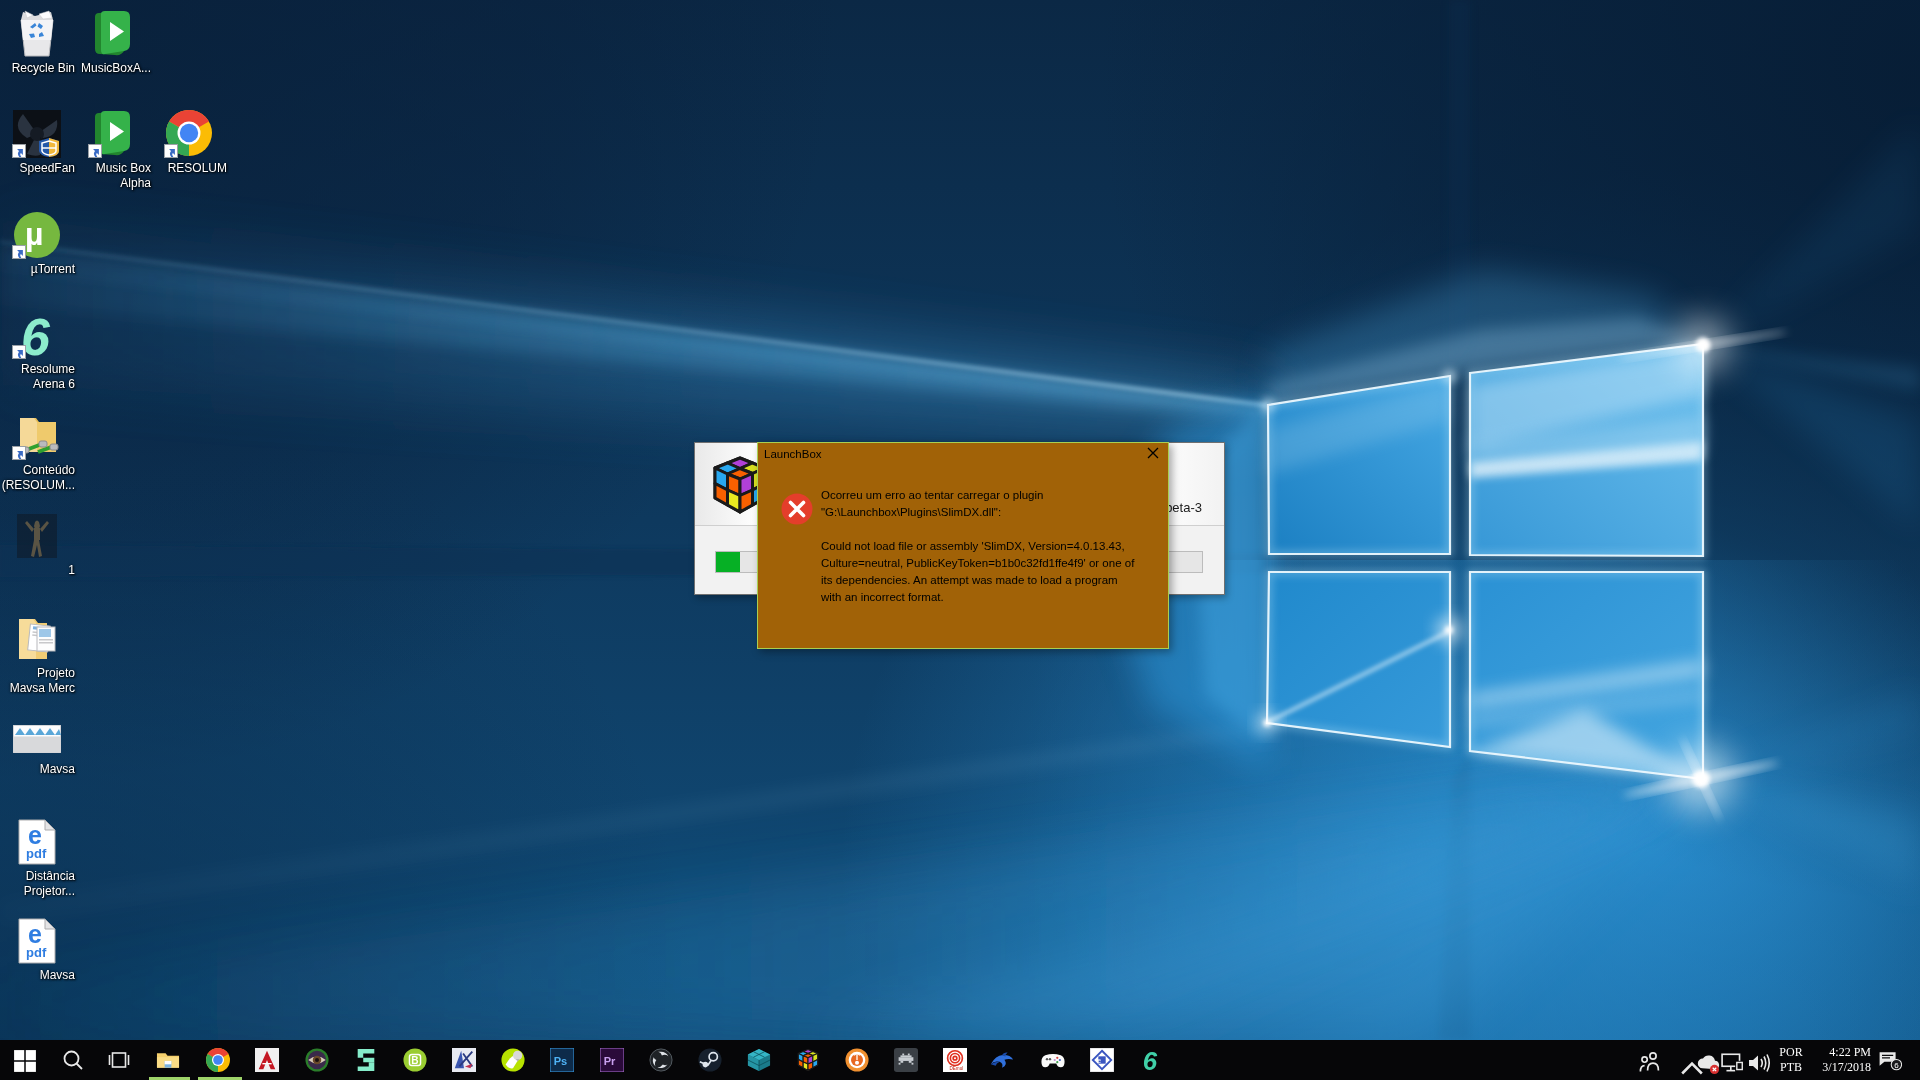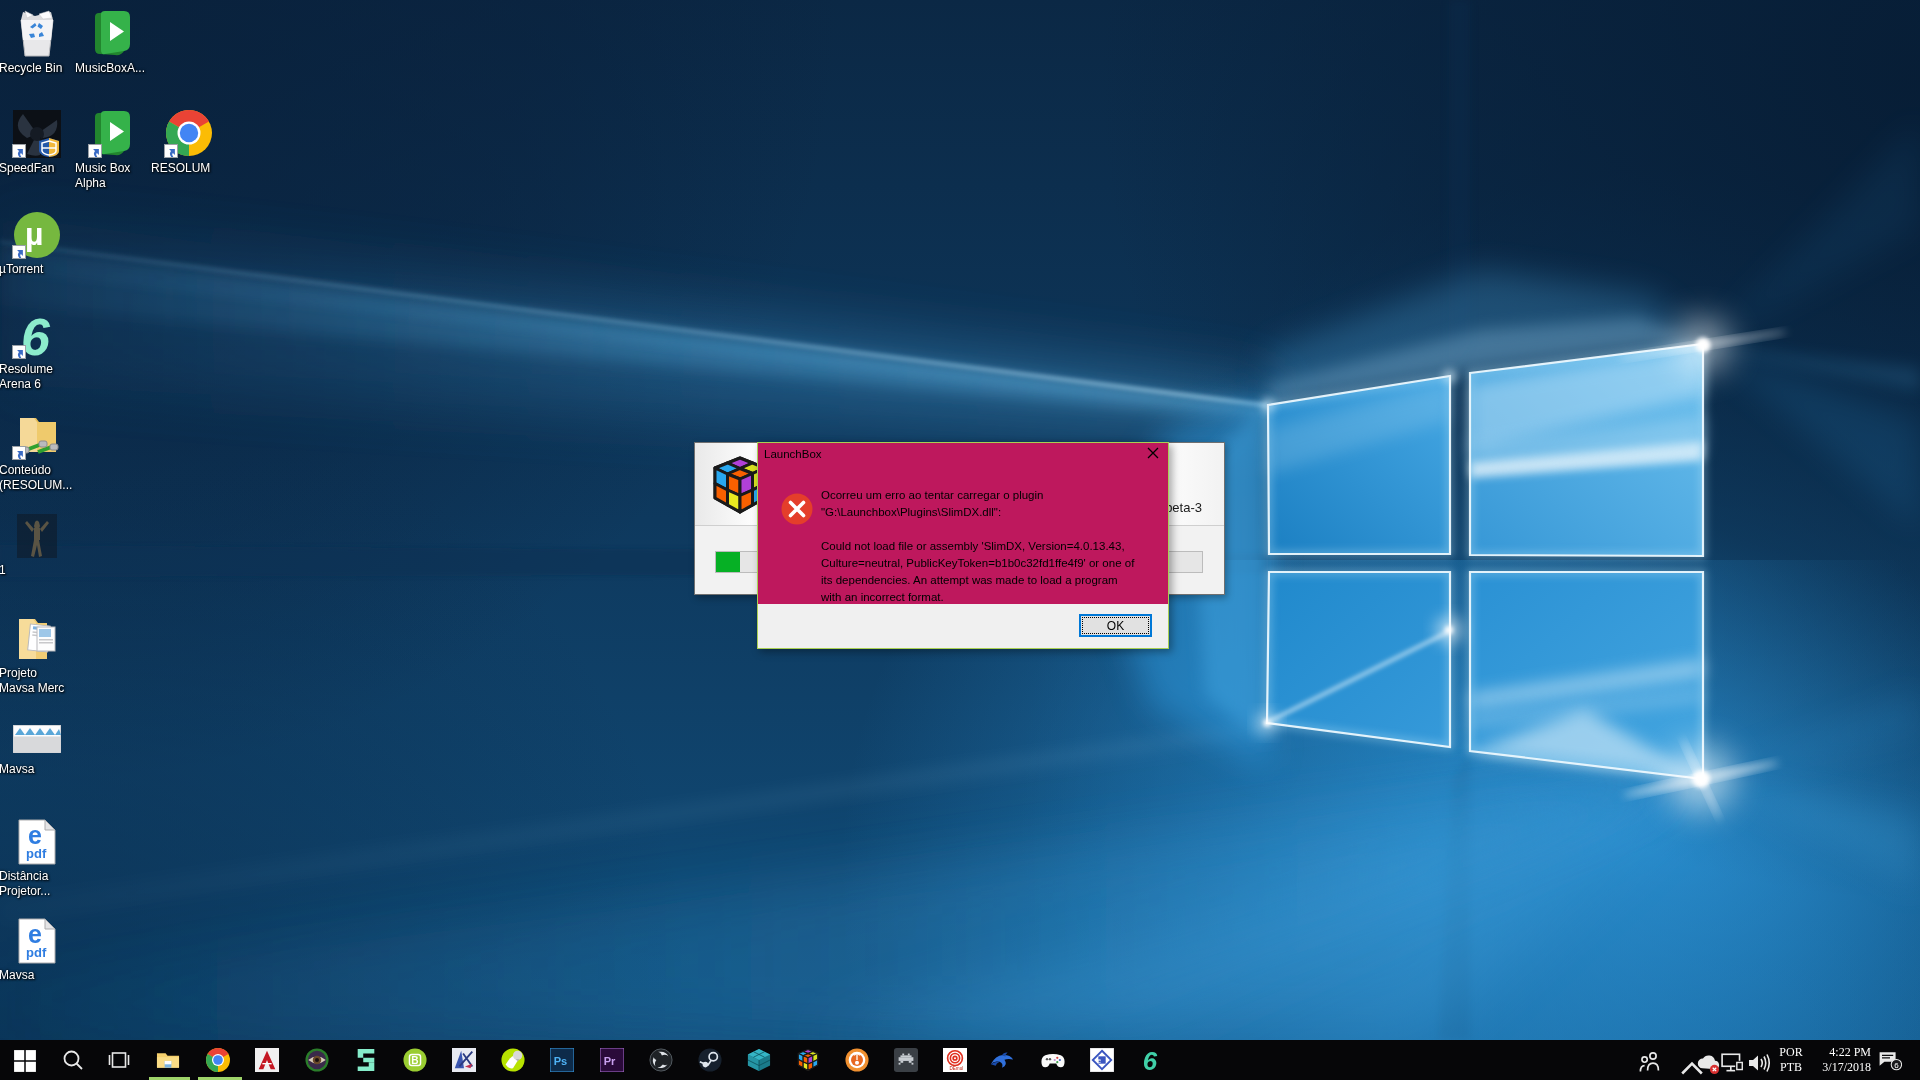--- a/index.html
+++ b/index.html
@@ -1,20 +1,20 @@
 <!DOCTYPE html>
 <html><head>
 <meta charset="utf-8">
 <style>
   * { margin:0; padding:0; box-sizing:border-box; }
   html,body { width:1920px; height:1080px; overflow:hidden; background:#0a2a4a;
     font-family:"Liberation Sans", sans-serif; -webkit-font-smoothing:antialiased; }
   #desk { position:absolute; left:0; top:0; width:1920px; height:1040px; }
   #wall { position:absolute; left:0; top:0; }
-  .di { position:absolute; width:76px; text-align:left; }
+  .di { position:absolute; width:76px; text-align:right; }
   .ig { position:relative; height:48px; margin-bottom:3px; }
   .ig svg { position:absolute; left:50%; transform:translateX(-50%); }
   .lbl { color:#fff; font-size:12px; line-height:15px;
     text-shadow:1px 1px 2px #000, 0 0 3px #000; }
   .sc { position:absolute; left:13px; bottom:0; width:14px; height:14px;
     background:#fff; border:1px solid #9aa0a6; }
   .sc svg { position:absolute; left:1px; top:1px; transform:none; }
 </style>
 </head>
 <body>
@@ -412,43 +412,36 @@
       </g>
     </svg>
     <div style="position:absolute;right:22px;top:57px;font-size:13px;color:#1a1a1a;">beta-3</div>
   </div>
   <div style="position:absolute;left:20px;top:108px;width:488px;height:22px;
     background:#e6e6e6;border:1px solid #bcbcbc;">
     <div style="position:absolute;left:0;top:0;width:24px;height:20px;background:#06b025;"></div>
   </div>
 </div>
 <div style="position:absolute;left:757px;top:442px;width:412px;height:207px;
-  background:#be185d;border:1px solid #a9cf52;box-shadow:3px 3px 8px rgba(0,0,0,0.35);">
+  background:#a16207;border:1px solid #a9cf52;box-shadow:3px 3px 8px rgba(0,0,0,0.35);">
   <div style="position:absolute;left:6px;top:5px;font-size:11.5px;color:#000;">LaunchBox</div>
   <svg style="position:absolute;right:9px;top:4px" width="12" height="12" viewBox="0 0 12 12">
     <path d="M1 1 L11 11 M11 1 L1 11" stroke="#000" stroke-width="1.3"></path>
   </svg>
   <svg style="position:absolute;left:23px;top:50px" width="32" height="32" viewBox="0 0 32 32">
     <circle cx="16" cy="16" r="15.5" fill="#e43e2b"></circle>
     <path d="M9.5 9.5 L22.5 22.5 M22.5 9.5 L9.5 22.5" stroke="#fff" stroke-width="3.6" stroke-linecap="round"></path>
   </svg>
   <div style="position:absolute;left:63px;top:44px;width:350px;font-size:11.5px;line-height:17px;color:#000;">
     Ocorreu um erro ao tentar carregar o plugin<br>
     "G:\Launchbox\Plugins\SlimDX.dll":<br><br>
     Could not load file or assembly 'SlimDX, Version=4.0.13.43,<br>
     Culture=neutral, PublicKeyToken=b1b0c32fd1ffe4f9' or one of<br>
     its dependencies. An attempt was made to load a program<br>
     with an incorrect format.
-  </div>
-  <div style="position:absolute;left:0;bottom:0;width:410px;height:44px;background:#f0f0f0;">
-    <div style="position:absolute;right:16px;top:10px;width:73px;height:23px;
-      background:#e1e1e1;border:2px solid #0078d7;">
-      <div style="position:absolute;left:1px;top:1px;right:1px;bottom:1px;
-        border:1px dotted #000;text-align:center;font-size:12px;line-height:16px;color:#000;">OK</div>
-    </div>
   </div>
 </div>
 </div>
 <div id="tb" style="position:absolute;left:0;top:1040px;width:1920px;height:40px;background:#060608;">
 <style>
  .ti { position:absolute; top:8px; width:24px; height:24px; }
  .tray { position:absolute; color:#fff; font-size:12px;font-family:Liberation Serif, serif; }
 </style>
 <svg class="ti" style="left:13px;top:9px" width="22" height="22" viewBox="0 0 22 22">
       <g fill="#fff">

